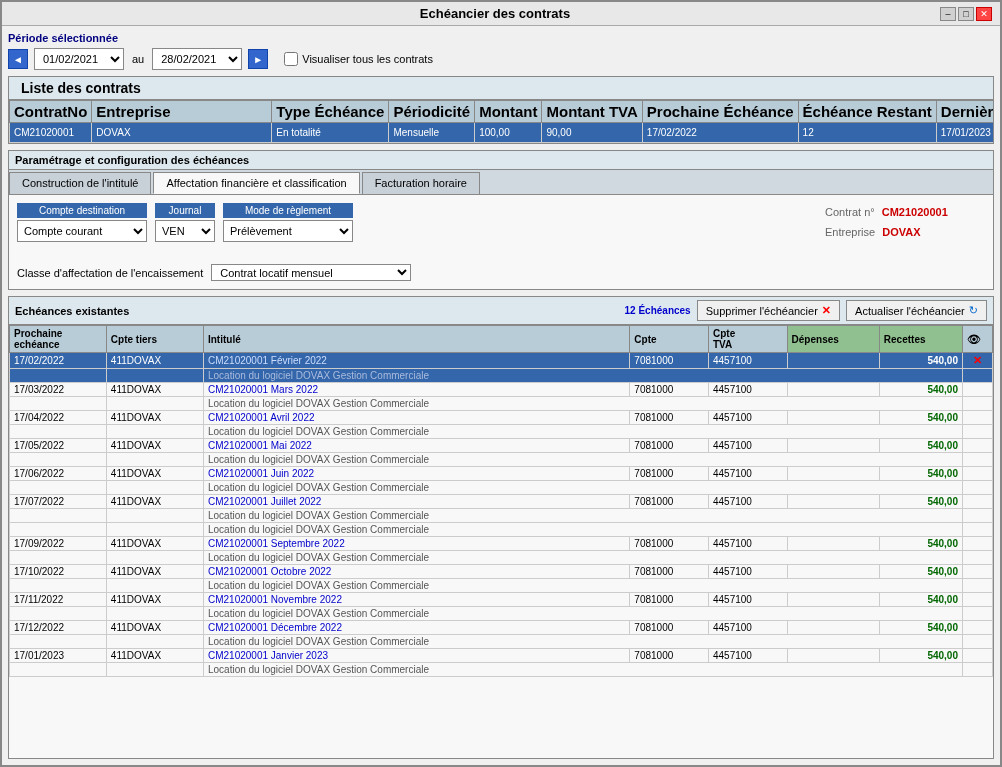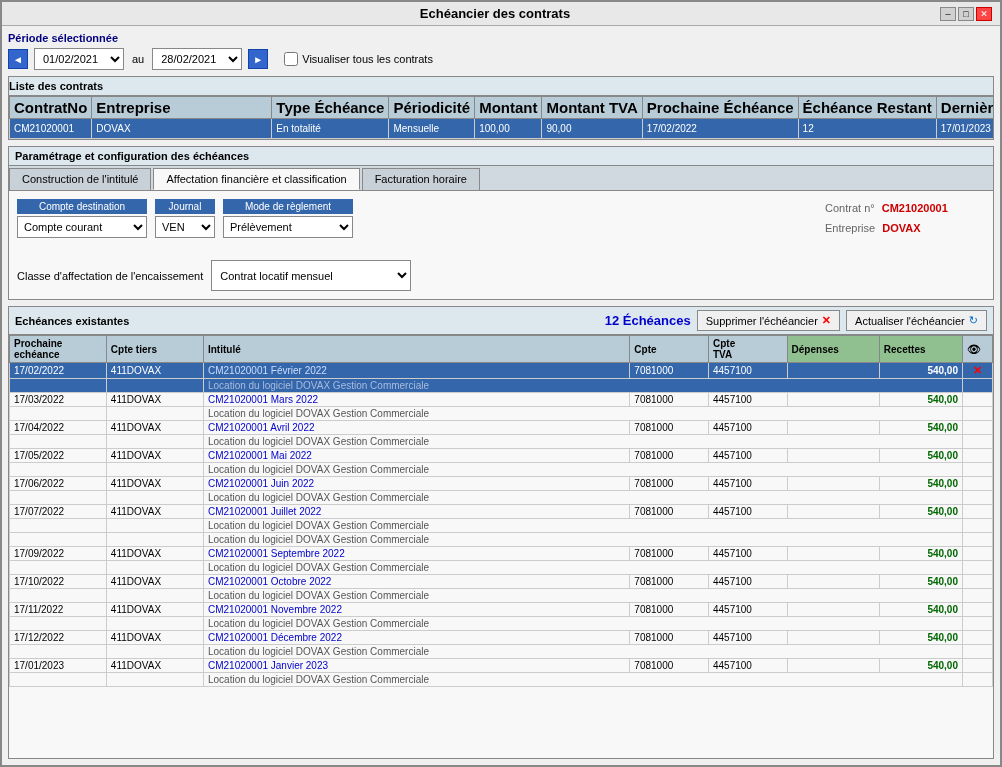--- a/index.html
+++ b/index.html
@@ -20,21 +20,21 @@
     .periode-label { color: #000080; font-weight: bold; font-size: 11px; margin-bottom: 4px; }
     .periode-row { display: flex; align-items: center; gap: 6px; }
     .arrow-btn { width: 20px; height: 20px; background: #3366cc; color: white; border: 1px solid #1144aa; cursor: pointer; display: flex; align-items: center; justify-content: center; font-size: 10px; }
     .date-select { height: 22px; border: 1px solid #888; padding: 1px 4px; background: white; min-width: 90px; }
     .au-text { margin: 0 2px; }
     .checkbox-label { display: flex; align-items: center; gap: 4px; margin-left: 10px; cursor: pointer; }
     .checkbox-label input { width: 14px; height: 14px; }
     
     
     .section-box { border: 1px solid #888; background: #f8f8f8; }
-    .section-header { background: #dde8ee; border-bottom: 1px solid #888; padding: 3px 0; font-weight: bold; color: #000; font-size: 11px; }
+    .section-header { background: #dde8ee; border-bottom: 1px solid #888; padding: 3px 12px; font-weight: bold; color: #000; font-size: 14px; }
     
     .contrats-table { width: 100%; border-collapse: collapse; }
     .contrats-table th { background: #b8ccd8; border: 1px solid #888; padding: 2px 4px; text-align: left; font-size: 15px; font-weight: bold; color: #000; white-space: nowrap; }
     .contrats-table th.green-header { background: #90c090; }
     .contrats-table th.checkbox-col { width: 30px; text-align: left; }
     .contrats-table td { border: 1px solid #ccc; padding: 2px 4px; font-size: 10px; }
     .contrats-table tr.selected td { background: #3366aa; color: white; }
     
     
     .param-section { border: 1px solid #888; background: #f8f8f8; }
@@ -48,31 +48,31 @@
     .param-left { flex: 1; display: flex; flex-direction: column; gap: 6px; }
     .param-right { min-width: 160px; font-size: 11px; }
     
     .param-row { display: flex; gap: 8px; align-items: flex-end; }
     .param-field { display: flex; flex-direction: column; gap: 2px; }
     .param-field label { font-size: 10px; color: white; background: #3366aa; padding: 2px 4px; text-align: center; white-space: nowrap; }
     .param-field select { height: 22px; border: 1px solid #888; background: white; padding: 1px 2px; }
     
     .classe-row { display: flex; align-items: center; gap: 8px; margin-top: 16px; }
     .classe-row label { font-size: 11px; }
-    .classe-row select { height: 31px; border: 1px solid #888; background: white; padding: 1px 4px; min-width: 180px; }
+    .classe-row select { height: 17px; border: 1px solid #888; background: white; padding: 1px 4px; min-width: 180px; }
     
     .contrat-info { font-size: 11px; line-height: 1.8; }
     .contrat-info .label { color: #666; }
     .contrat-info .value { color: #cc0000; font-weight: bold; }
     
     
     .echeances-section { flex: 1; border: 1px solid #888; background: #f8f8f8; display: flex; flex-direction: column; min-height: 0; }
     .echeances-header { background: #dde8ee; border-bottom: 1px solid #888; padding: 3px 6px; font-weight: bold; color: #000; font-size: 11px; display: flex; align-items: center; justify-content: space-between; }
     .echeances-right { display: flex; align-items: center; gap: 6px; }
-    .ech-count { color: #0000cc; font-size: 13px; }
+    .ech-count { color: #0000cc; font-size: 10px; }
     .btn-supprimer { background: #f0f0f0; border: 1px solid #888; padding: 3px 8px; cursor: pointer; display: flex; align-items: center; gap: 4px; font-size: 11px; }
     .btn-actualiser { background: #f0f0f0; border: 1px solid #888; padding: 3px 8px; cursor: pointer; display: flex; align-items: center; gap: 4px; font-size: 11px; }
     .btn-x { color: red; font-weight: bold; }
     .btn-refresh { color: #0066cc; }
     
     .ech-table-container { flex: 1; overflow-y: auto; }
     .ech-table { width: 100%; border-collapse: collapse; }
     .ech-table th { background: #b8ccd8; border: 1px solid #888; padding: 2px 4px; text-align: left; font-size: 10px; font-weight: bold; color: #000; position: sticky; top: 0; white-space: nowrap; }
     .ech-table th.green-th { background: #90c090; }
     .ech-table td { border: 1px solid #ccc; padding: 1px 4px; font-size: 10px; vertical-align: middle; }

